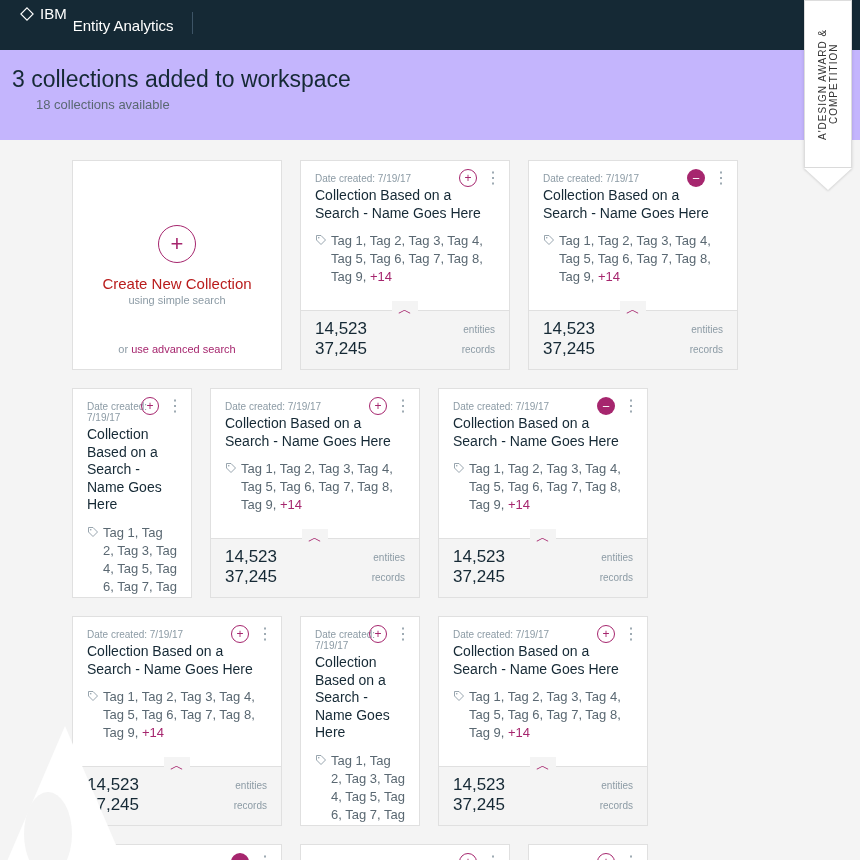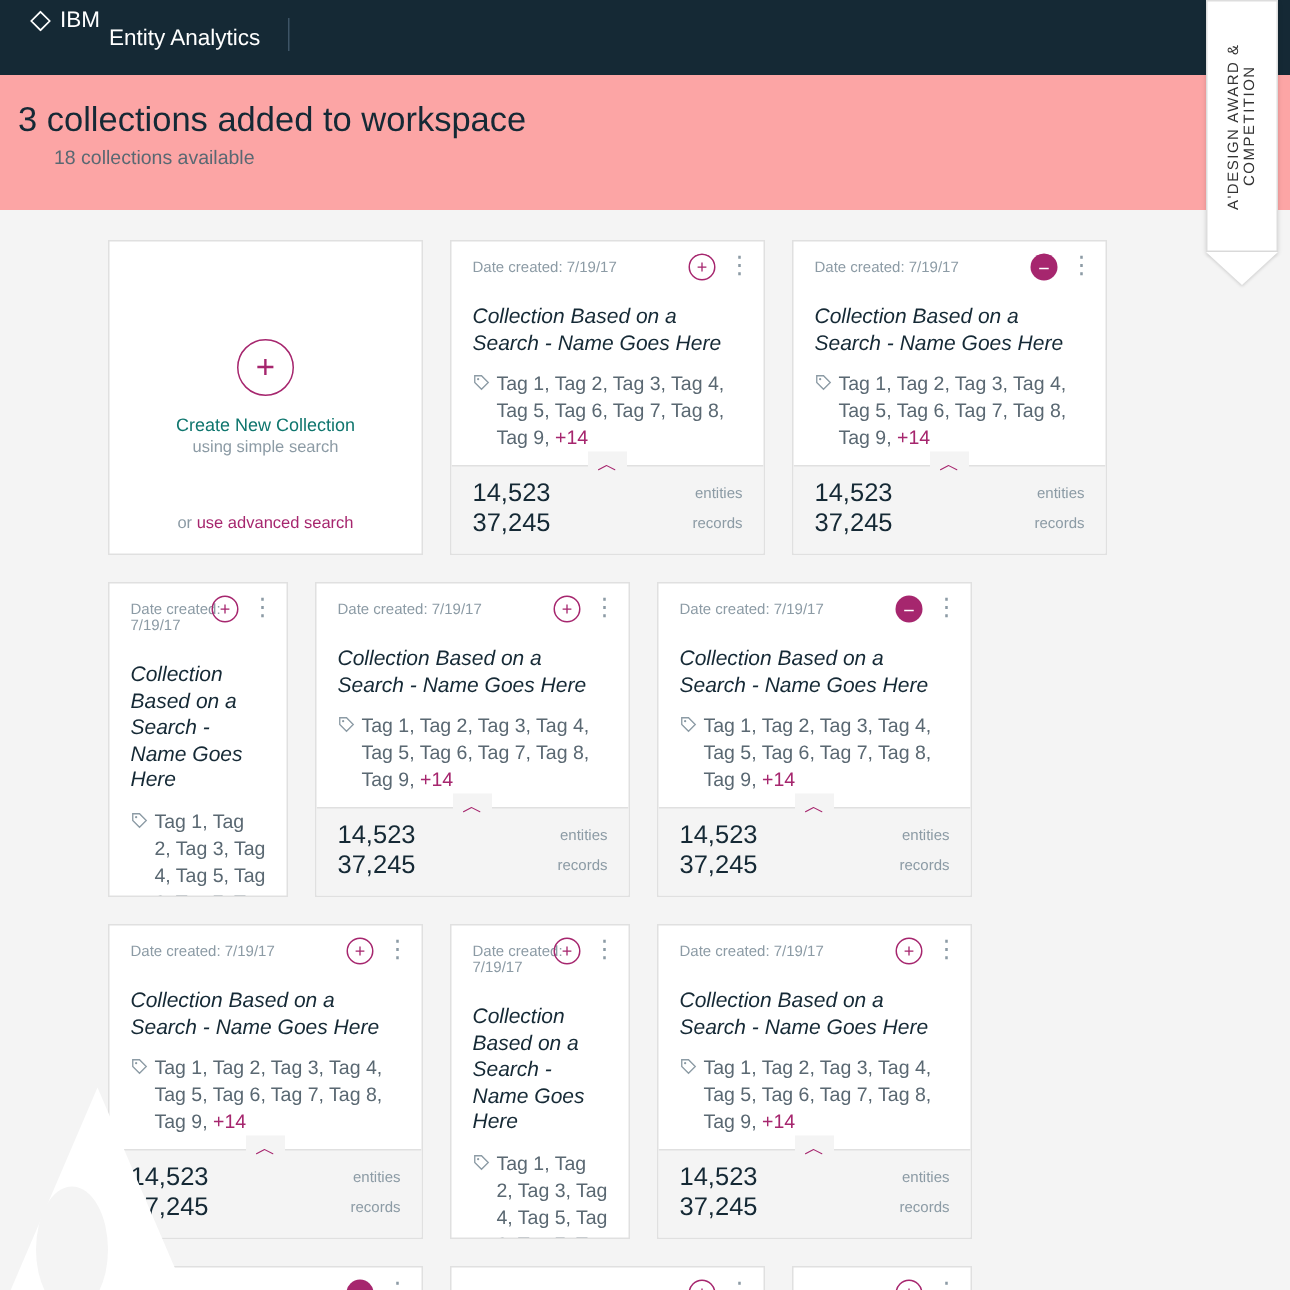--- a/index.html
+++ b/index.html
@@ -8,42 +8,42 @@
 .topbar { background: #152935; height: 50px; display: flex; align-items: flex-end; padding: 16px 20px; color: #fff; }
 .brand { font-size: 15px; font-weight: 300; display: flex; align-items: center; gap: 6px; }
 .brand .bold { font-weight: 400; margin-top: 24px; }
 .brand-icon { width: 14px; height: 14px; display: inline-block; }
 .topnav { display: flex; margin-left: 30px; height: 100%; }
 .topnav-item { display: flex; align-items: center; padding: 0 14px; font-size: 14px; color: #fff; cursor: pointer; position: relative; }
 .topnav-item.active { color: #41d6c3; }
 .topnav-item.active::after { content: ""; position: absolute; bottom: 0; left: 0; right: 0; height: 3px; background: #41d6c3; }
 .vdiv { width: 1px; height: 22px; background: #3d5466; margin-left: 18px; }
 
-.heading-block { background: #fca5a5; padding: 16px 20px 28px 12px; }
+.heading-block { background: #c4b5fd; padding: 16px 20px 28px 12px; }
 .heading { font-size: 23px; font-weight: 400; color: #152935; }
 .subheading { font-size: 13px; color: #5a6872; margin-top: 4px; margin-left: 24px; }
 
 .grid { padding: 20px 0 20px 72px; display: flex; flex-wrap: wrap; gap: 18px; }
 .card { width: 210px; height: 210px; background: #fff; border: 1px solid #e0e0e0; display: flex; flex-direction: column; position: relative; overflow: hidden; }
 .card.partial { width: 120px; }
 
 .card-create { align-items: center; justify-content: center; text-align: center; padding: 16px; }
 .create-icon { width: 38px; height: 38px; border: 1.5px solid #a6266e; border-radius: 50%; display: flex; align-items: center; justify-content: center; color: #a6266e; font-size: 22px; margin-bottom: 12px; }
-.create-title { font-size: 12px; color: #0f766e; }
+.create-title { font-size: 15px; color: #b91c1c; }
 .create-sub { font-size: 11px; color: #8c9ba5; margin-top: 2px; }
 .create-alt { font-size: 11px; color: #8c9ba5; position: absolute; bottom: 14px; }
 .create-alt .link { color: #a6266e; }
 
 .card-top { padding: 12px 14px 8px 14px; flex: 1; position: relative; }
 .card-actions { position: absolute; top: 8px; right: 8px; display: flex; align-items: center; gap: 8px; }
 .action-circle { width: 18px; height: 18px; border: 1.5px solid #a6266e; border-radius: 50%; display: flex; align-items: center; justify-content: center; color: #a6266e; font-size: 12px; line-height: 1; cursor: pointer; }
 .action-circle.minus { background: #a6266e; color: #fff; border: none; font-size: 13px; }
 .kebab { color: #8c9ba5; font-size: 16px; cursor: pointer; line-height: 1; }
 .date { font-size: 10px; color: #8c9ba5; }
-.coll-title { font-size: 14px; color: #152935; margin-top: 18px; line-height: 1.25; font-style: italic; }
+.coll-title { font-size: 14px; color: #152935; margin-top: 3px; line-height: 1.25; }
 .tags { font-size: 13px; color: #5a6872; margin-top: 10px; line-height: 1.4; display: flex; gap: 4px; }
 .tag-icon { flex-shrink: 0; margin-top: 1px; }
 .tag-more { color: #a6266e; }
 
 .card-bottom { background: #f4f4f4; border-top: 1px solid #e0e0e0; padding: 8px 14px 10px 14px; position: relative; }
 .chevron { position: absolute; top: -10px; left: 50%; transform: translateX(-50%); color: #a6266e; font-size: 14px; background: #f4f4f4; padding: 0 6px; cursor: pointer; }
 .stat-row { display: flex; justify-content: space-between; align-items: center; }
 .stat-num { font-size: 17px; color: #152935; font-weight: 300; }
 .stat-label { font-size: 10px; color: #8c9ba5; }
 

